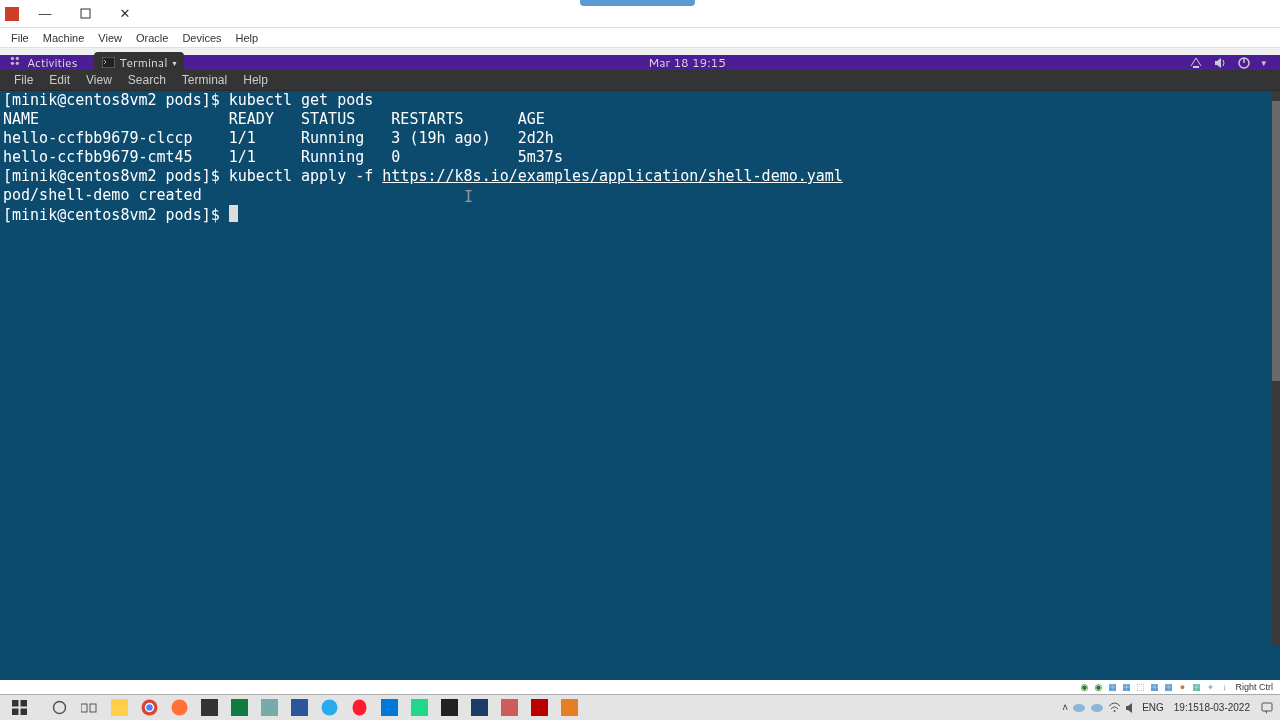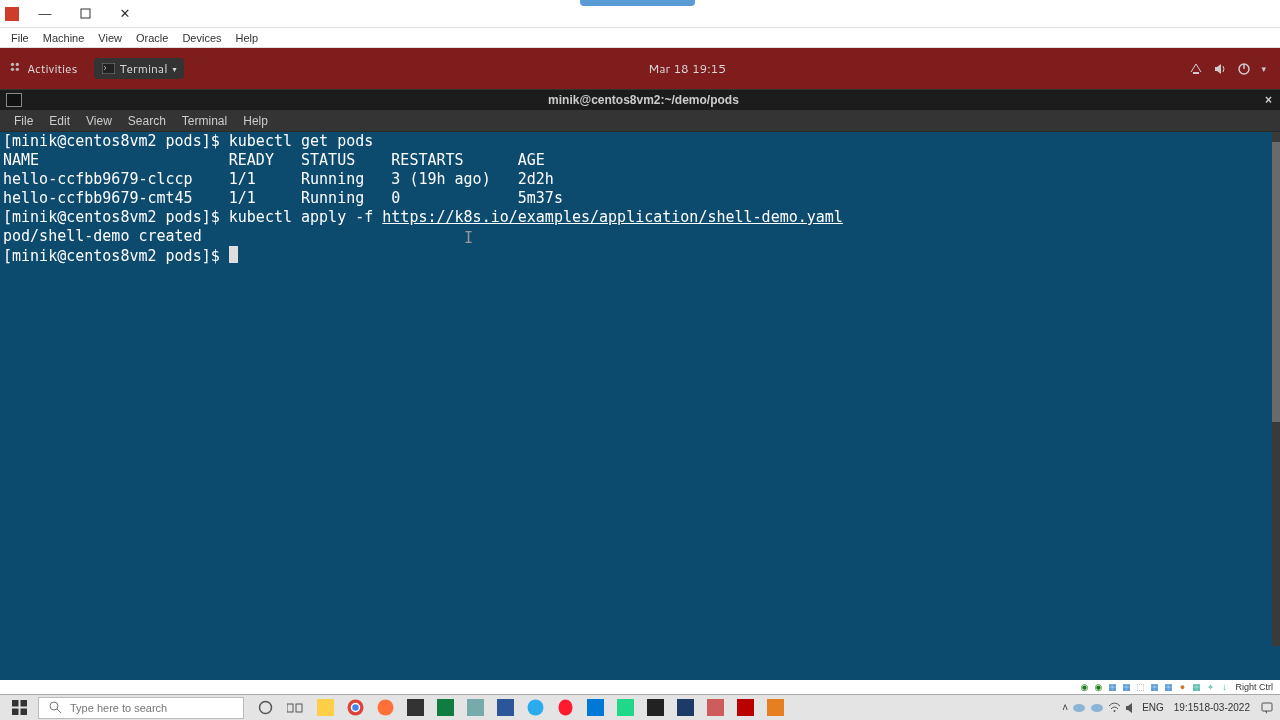--- a/index.html
+++ b/index.html
@@ -10,21 +10,21 @@
 .vbox-title .icon-cube { width: 14px; height: 14px; margin: 0 6px 0 5px; background: #cd3d29; }
 .vbox-title .title-text { flex: 1; color: #333; }
 .vbox-win-btns { display: flex; height: 100%; }
 .vbox-win-btn { width: 40px; display: flex; align-items: center; justify-content: center; color: #333; cursor: pointer; font-size: 13px; }
 
 
 .vbox-menu { height: 20px; background: #fff; border-bottom: 1px solid #e0e0e0; display: flex; align-items: center; font-size: 11px; gap: 0; padding-left: 4px; }
 .vbox-menu span { padding: 2px 7px; cursor: pointer; color: #333; }
 
 
-.gnome-bar { height: 41px; background: #7f1d1d; color: #d8d8d8; display: flex; align-items: center; font-size: 12px; font-family: Cantarell, "Segoe UI", sans-serif; }
+.gnome-bar { height: 15px; background: #4c1d95; color: #d8d8d8; display: flex; align-items: center; font-size: 12px; font-family: Cantarell, "Segoe UI", sans-serif; margin-top: 7px; }
 .gnome-left { display: flex; align-items: center; height:100%; }
 .gnome-activities { padding: 0 10px; display:flex; align-items:center; gap:4px; height:100%; }
 .gnome-terminal-btn { background:#333; border-radius:4px; padding:2px 8px; display:flex; align-items:center; gap:5px; }
 .gnome-center { flex:1; text-align:center; }
 .gnome-right { display:flex; align-items:center; gap:10px; padding-right:14px; }
 .gnome-ic { width:13px; height:13px; }
 
 
 .app-titlebar { height: 22px; background: #1c1c1c; color:#ccc; display:flex; align-items:center; font-size:12px; border-top:1px solid #333; border-bottom:1px solid #333; }
 .app-titlebar .term-ico { width:16px; height:14px; margin:0 8px 0 6px; border:1px solid #888; background:#111; }
@@ -136,25 +136,20 @@
       <span class="svg">
           <svg width="14" height="14" viewBox="0 0 14 14">
             <circle cx="7" cy="7" r="5" stroke="#ccc" fill="none" stroke-width="1.5"></circle>
             <line x1="7" y1="2" x2="7" y2="7" stroke="#ccc" stroke-width="1.5"></line>
           </svg>
         </span>
       <span style="font-size:9px;color:#ccc;">▾</span>
     </div>
   </div>
 
-  <div class="app-titlebar">
-    <div class="term-ico"></div>
-    <div class="ttl">minik@centos8vm2:~/demo/pods</div>
-    <div class="close-x">×</div>
-  </div>
 
   <div class="term-menu">
     <span>File</span>
     <span>Edit</span>
     <span>View</span>
     <span>Search</span>
     <span>Terminal</span>
     <span>Help</span>
   </div>
 
@@ -192,27 +187,20 @@
 
 <div class="win-taskbar">
   <div class="win-start">
     <svg width="15" height="15" viewBox="0 0 15 15">
         <rect x="0" y="0" width="6.5" height="6.5" fill="#333"></rect>
         <rect x="8.5" y="0" width="6.5" height="6.5" fill="#333"></rect>
         <rect x="0" y="8.5" width="6.5" height="6.5" fill="#333"></rect>
         <rect x="8.5" y="8.5" width="6.5" height="6.5" fill="#333"></rect>
       </svg>
   </div>
-  <div class="win-search">
-    <svg width="13" height="13" viewBox="0 0 13 13">
-        <circle cx="5" cy="5" r="4" stroke="#777" fill="none"></circle>
-        <line x1="8" y1="8" x2="12" y2="12" stroke="#777"></line>
-      </svg>
-    <span>Type here to search</span>
-  </div>
   <div class="tb-spacer"></div>
   <div class="tb-icon">
       <svg width="15" height="15">
         <circle cx="7.5" cy="7.5" r="6" stroke="#555" fill="none" stroke-width="1.5"></circle>
       </svg>
     </div>
   <div class="tb-icon">
       <svg width="16" height="12">
         <rect x="0" y="2" width="6" height="8" stroke="#555" fill="none"></rect>
         <rect x="9" y="2" width="6" height="8" stroke="#555" fill="none"></rect>

